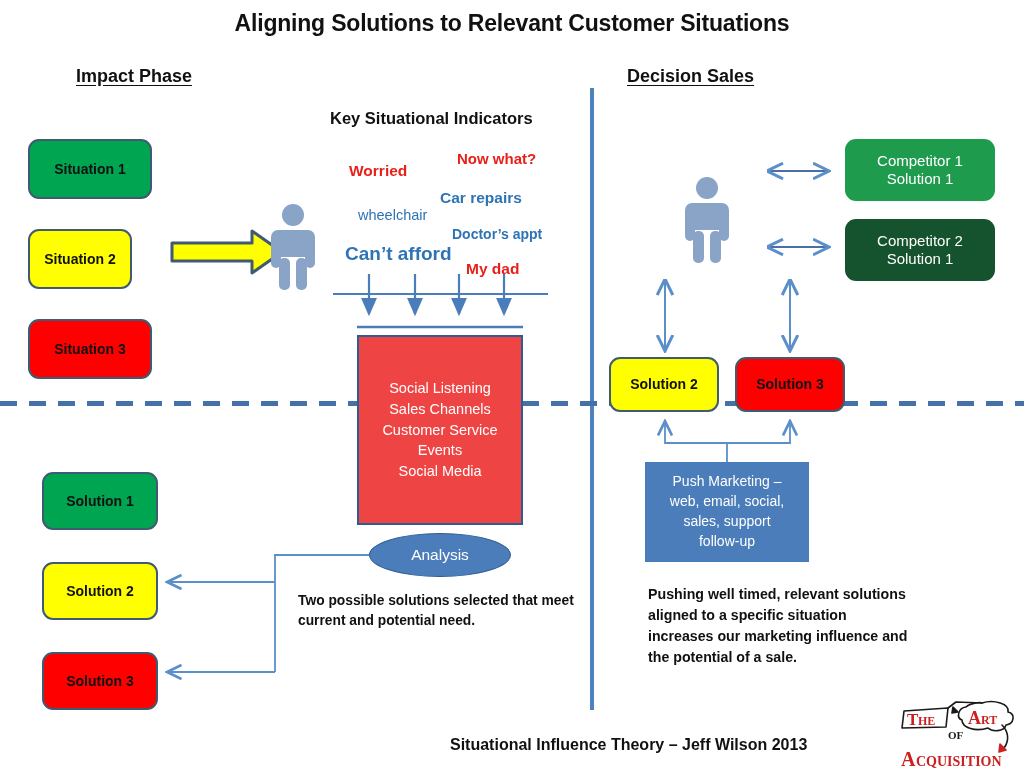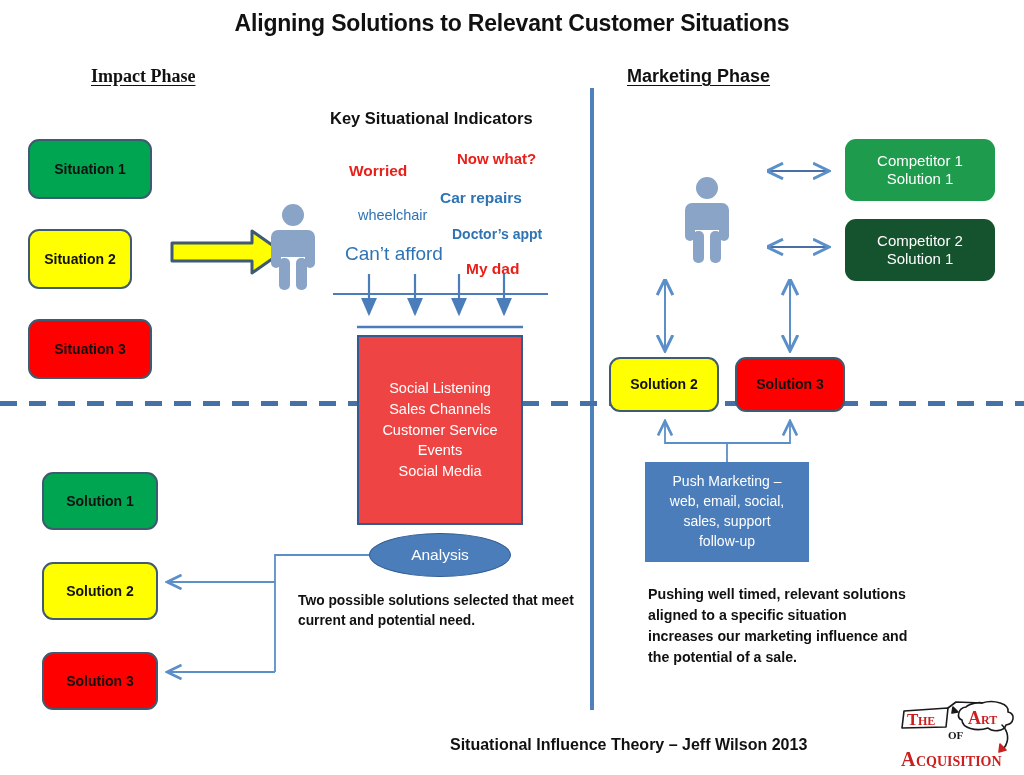--- a/index.html
+++ b/index.html
@@ -30,21 +30,21 @@
     letter-spacing: -0.2px;
   }
   .phase-head {
     font-size: 18px;
     font-weight: bold;
     color: #111111;
     text-decoration: underline;
     text-underline-offset: 3px;
     white-space: nowrap;
   }
-  #impact-phase { left: 91px; top: 66px; font-family: Liberation Serif, serif; }
+  #impact-phase { left: 76px; top: 66px; }
   #decision-phase { left: 627px; top: 66px; }
 
   #ksi-title {
     left: 330px; top: 109px;
     font-size: 16.5px;
     font-weight: bold;
     color: #111111;
     white-space: nowrap;
   }
 
@@ -149,21 +149,21 @@
 
   
   .ind { white-space: nowrap; font-weight: bold; }
   .ind-red  { color: #e8201a; }
   .ind-blue { color: #2e74b5; }
   #ind-worried   { left: 349px; top: 162px; font-size: 15.5px; }
   #ind-nowwhat   { left: 457px; top: 150px; font-size: 15px; }
   #ind-carrepair { left: 440px; top: 189px; font-size: 15.5px; }
   #ind-wheelchair{ left: 358px; top: 207px; font-size: 14.5px; font-weight: normal; }
   #ind-doctor    { left: 452px; top: 226px; font-size: 14px; }
-  #ind-cantafford{ left: 345px; top: 243px; font-size: 19px; font-weight: normal; }
+  #ind-cantafford{ left: 345px; top: 243px; font-size: 19px; font-weight: bold; }
   #ind-mydad     { left: 466px; top: 260px; font-size: 15.5px; }
 
   
   #analysis-note {
     left: 298px; top: 591px; width: 290px;
     font-size: 13.8px;
     font-weight: bold;
     color: #111111;
     line-height: 1.45;
   }
@@ -191,21 +191,21 @@
   
   #logo { left: 896px; top: 698px; width: 124px; height: 72px; }
 </style>
 </head>
 <body>
 
 <div id="canvas">
 
   <div class="abs" id="page-title">Aligning Solutions to Relevant Customer Situations</div>
   <div class="abs phase-head" id="impact-phase">Impact Phase</div>
-  <div class="abs phase-head" id="decision-phase">Marketing Phase</div>
+  <div class="abs phase-head" id="decision-phase">Decision Sales</div>
   <div class="abs" id="ksi-title">Key Situational Indicators</div>
 
   <div class="abs" id="v-divider"></div>
   <div class="abs" id="h-dashed"></div>
 
   <div class="abs rbox outlined green" id="situation-1">Situation 1</div>
   <div class="abs rbox outlined yellow" id="situation-2">Situation 2</div>
   <div class="abs rbox outlined red" id="situation-3">Situation 3</div>
 
   <div class="abs ind ind-red" id="ind-worried">Worried</div>

